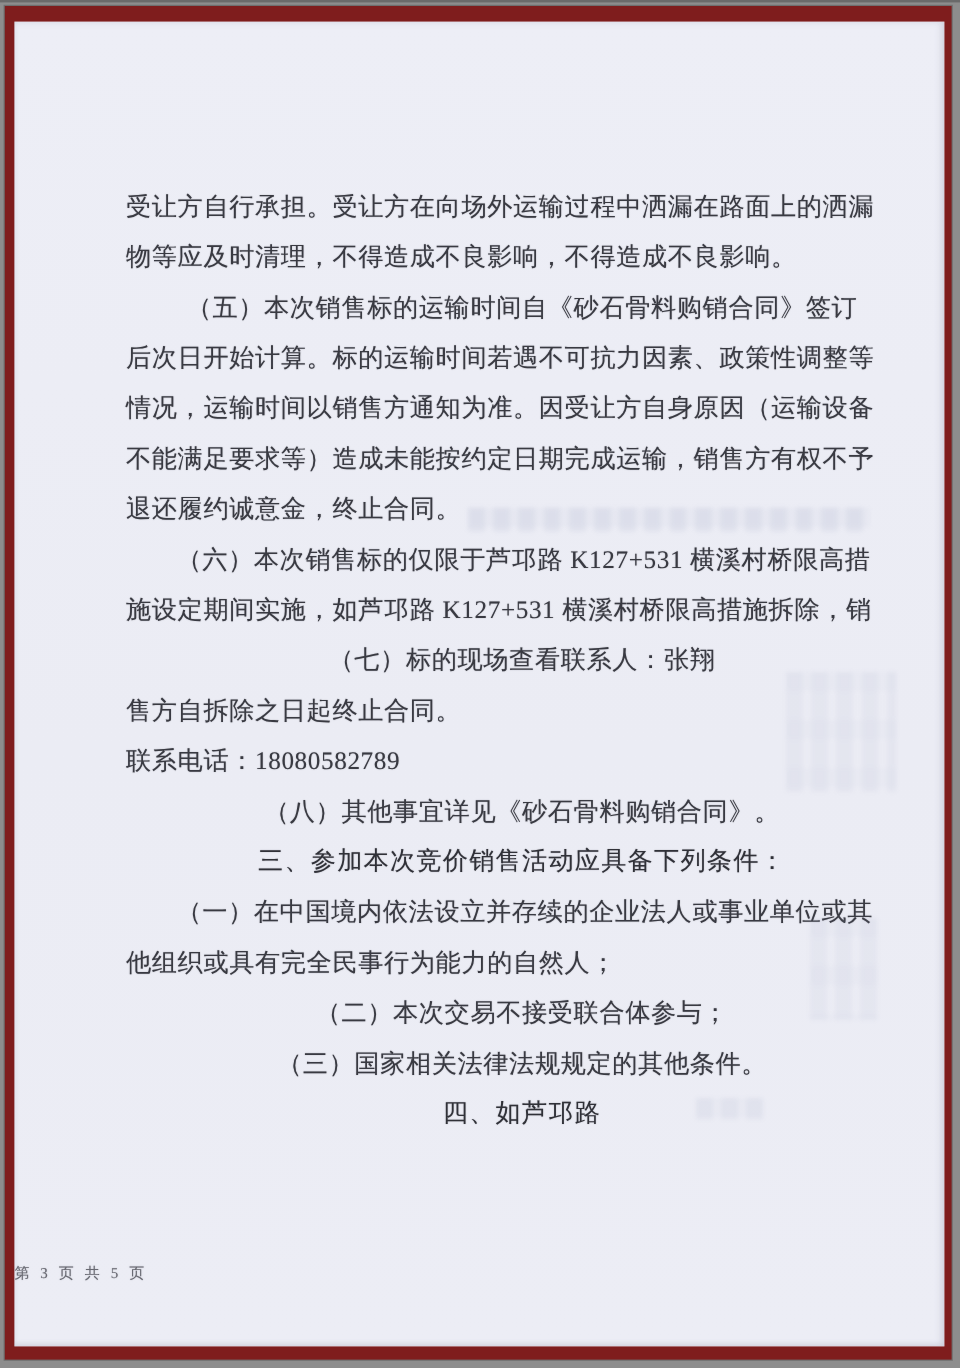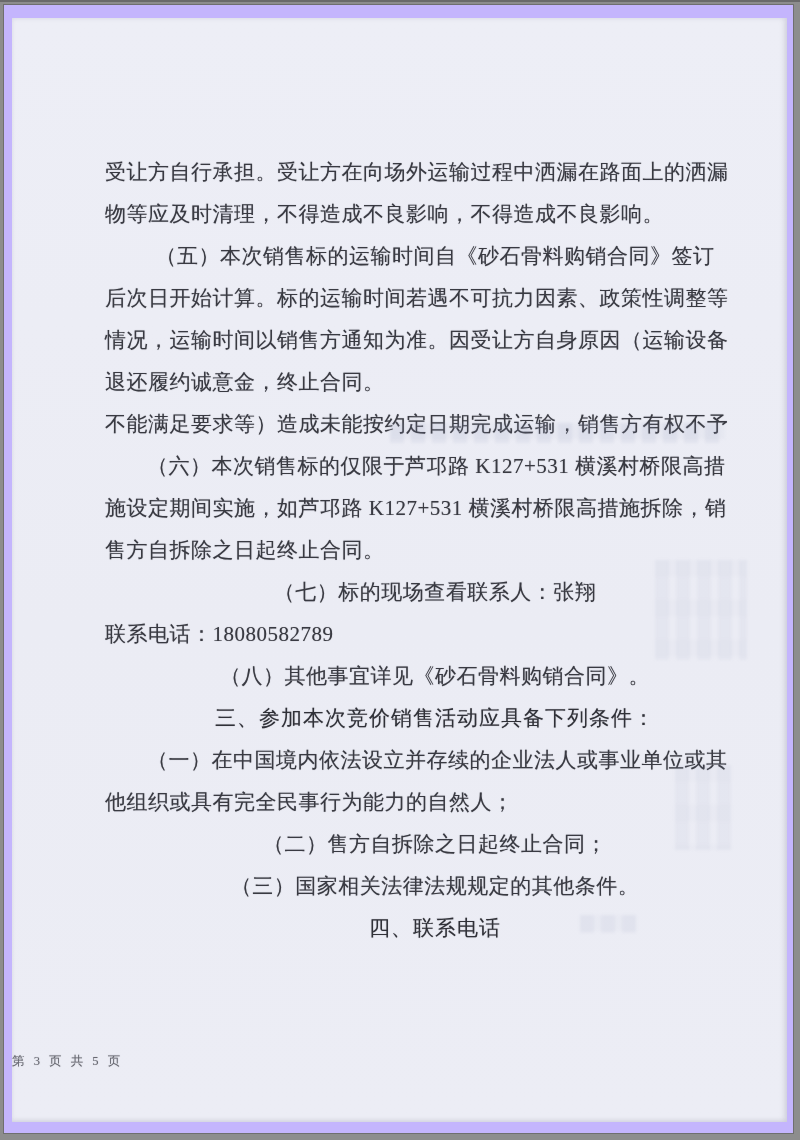--- a/index.html
+++ b/index.html
@@ -17,21 +17,21 @@
   
   .frame-shade {
     position: absolute;
     left: 0; top: 0; right: 0; height: 2px;
     background: #6a6a6a;
   }
   
   .sheet {
     position: absolute;
     left: 4px; top: 5px; right: 7px; bottom: 7px;
-    background: #c4b5fd;
+    background: #7f1d1d;
     box-shadow: 0 0 0 1px #6f6f6f;
   }
   
   .page {
     position: absolute;
     left: 8px; top: 13px; right: 6px; bottom: 11px;
     background: linear-gradient(180deg, #edeef6 0%, #ebecf4 55%, #ecedf5 100%);
     box-shadow: inset -3px 0 5px rgba(150,152,170,0.25),
                 inset 0 -2px 4px rgba(150,152,170,0.18);
   }
@@ -94,34 +94,34 @@
 
 <div class="sheet">
   <div class="page">
 
     <div class="content">
         <div class="line">受让方自行承担。受让方在向场外运输过程中洒漏在路面上的洒漏</div>
         <div class="line">物等应及时清理，不得造成不良影响，不得造成不良影响。</div>
         <div class="line indent">（五）本次销售标的运输时间自《砂石骨料购销合同》签订</div>
         <div class="line">后次日开始计算。标的运输时间若遇不可抗力因素、政策性调整等</div>
         <div class="line">情况，运输时间以销售方通知为准。因受让方自身原因（运输设备</div>
+        <div class="line">不能满足要求等）造成未能按约定日期完成运输，销售方有权不予</div>
         <div class="line">退还履约诚意金，终止合同。</div>
-        <div class="line">不能满足要求等）造成未能按约定日期完成运输，销售方有权不予</div>
         <div class="line indent">（六）本次销售标的仅限于芦邛路 K127+531 横溪村桥限高措</div>
         <div class="line">施设定期间实施，如芦邛路 K127+531 横溪村桥限高措施拆除，销</div>
+        <div class="line indent">（七）标的现场查看联系人：张翔</div>
         <div class="line">售方自拆除之日起终止合同。</div>
-        <div class="line indent">（七）标的现场查看联系人：张翔</div>
         <div class="line">联系电话：18080582789</div>
         <div class="line indent">（八）其他事宜详见《砂石骨料购销合同》。</div>
         <div class="line indent bold">三、参加本次竞价销售活动应具备下列条件：</div>
         <div class="line indent">（一）在中国境内依法设立并存续的企业法人或事业单位或其</div>
         <div class="line">他组织或具有完全民事行为能力的自然人；</div>
-        <div class="line indent">（二）售方自拆除之日起终止合同；</div>
+        <div class="line indent">（二）本次交易不接受联合体参与；</div>
         <div class="line indent">（三）国家相关法律法规规定的其他条件。</div>
-        <div class="line indent bold">四、联系电话</div>
+        <div class="line indent bold">四、如芦邛路</div>
       </div>
 
     <div class="ghost ghost-1"></div>
     <div class="ghost ghost-2"></div>
     <div class="ghost ghost-3"></div>
     <div class="ghost ghost-4"></div>
 
     <div class="footer">第 3 页 共 5 页</div>
 
   </div>

